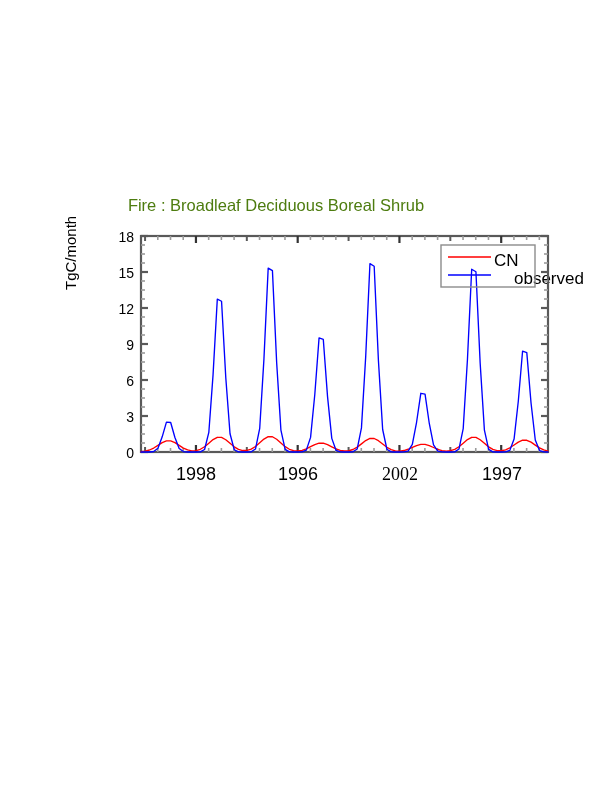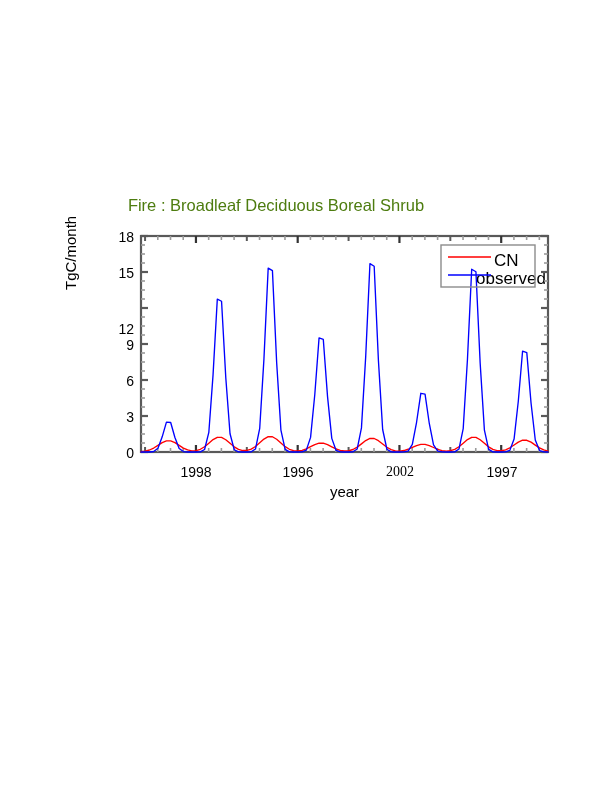--- a/index.html
+++ b/index.html
@@ -65,21 +65,21 @@
     position: absolute;
     text-align: right;
     font-size: 14px;
     font-family: "Liberation Sans", sans-serif;
     width: 36px;
     white-space: nowrap;
   }
   .xtick-label {
     position: absolute;
     text-align: center;
-    font-size: 14px;
+    font-size: 18px;
     font-family: "Liberation Sans", sans-serif;
     width: 60px;
     white-space: nowrap;
   }
   .legend-label {
     position: absolute;
     font-size: 17px;
     font-family: Liberation Sans, sans-serif;
     white-space: nowrap;
   }
@@ -94,37 +94,36 @@
 </head>
 <body>
 
 <div id="page">
   <div id="figure">
 
     <div class="chart-title">Fire : Broadleaf Deciduous Boreal Shrub</div>
 
     <div class="ylabel">TgC/month</div>
 
-    <div class="xlabel">year</div>
 
     <div class="ytick-label" style="left:98px; top:229px;">18</div>
     <div class="ytick-label" style="left:98px; top:265px;">15</div>
-    <div class="ytick-label" style="left:98px; top:301px;margin-top:20px;">12</div>
+    <div class="ytick-label" style="left:98px; top:301px;">12</div>
     <div class="ytick-label" style="left:98px; top:337px;">9</div>
     <div class="ytick-label" style="left:98px; top:373px;">6</div>
     <div class="ytick-label" style="left:98px; top:409px;">3</div>
     <div class="ytick-label" style="left:98px; top:445px;">0</div>
 
     <div class="xtick-label" style="left:166px; top:464px;">1998</div>
     <div class="xtick-label" style="left:268px; top:464px;">1996</div>
     <div class="xtick-label" style="left:370px; top:464px;font-family:Liberation Serif, serif;">2002</div>
     <div class="xtick-label" style="left:472px; top:464px;">1997</div>
 
     <div class="legend-label" style="left:494px; top:251px;">CN</div>
-    <div class="legend-label" style="left:476px; top:269px;">observed</div>
+    <div class="legend-label" style="left:514px; top:269px;">observed</div>
 
     <svg class="plot" viewBox="0 0 612 792">
       <g id="axis-frame">
           <rect x="141" y="236" width="407" height="216" fill="none" stroke="#595959" stroke-width="2.2"></rect>
         </g>
       <g id="ticks">
           <line x1="141" y1="452" x2="148" y2="452" stroke="#595959" stroke-width="2.2"></line>
           <line x1="548" y1="452" x2="541" y2="452" stroke="#595959" stroke-width="2.2"></line>
           <line x1="141" y1="416" x2="148" y2="416" stroke="#595959" stroke-width="2.2"></line>
           <line x1="548" y1="416" x2="541" y2="416" stroke="#595959" stroke-width="2.2"></line>

